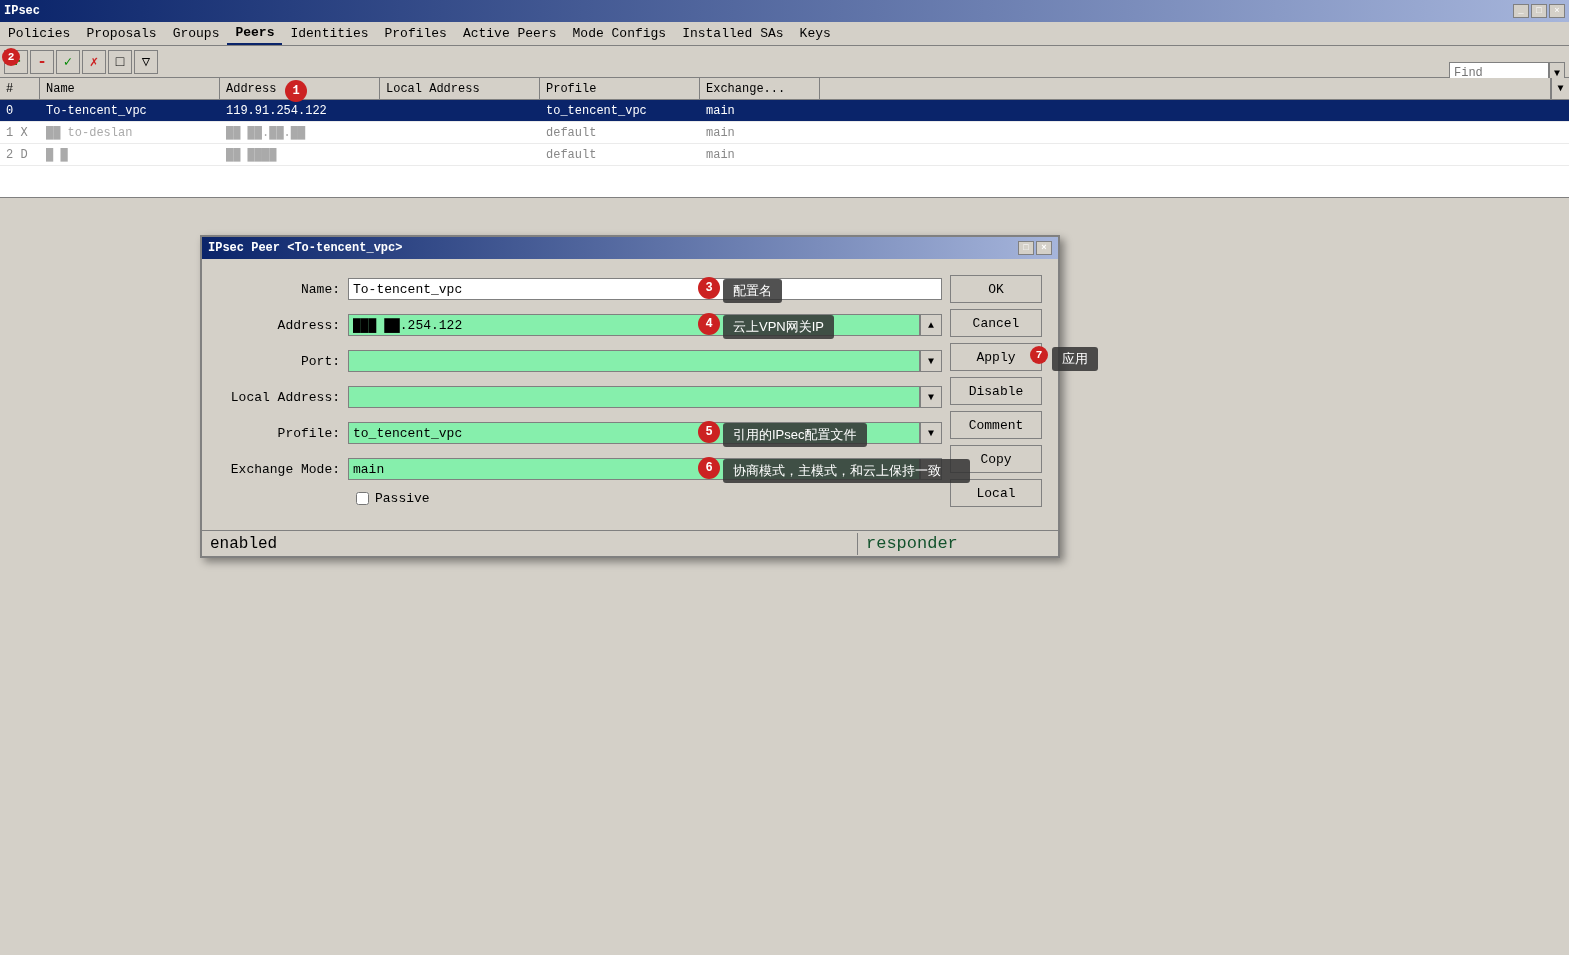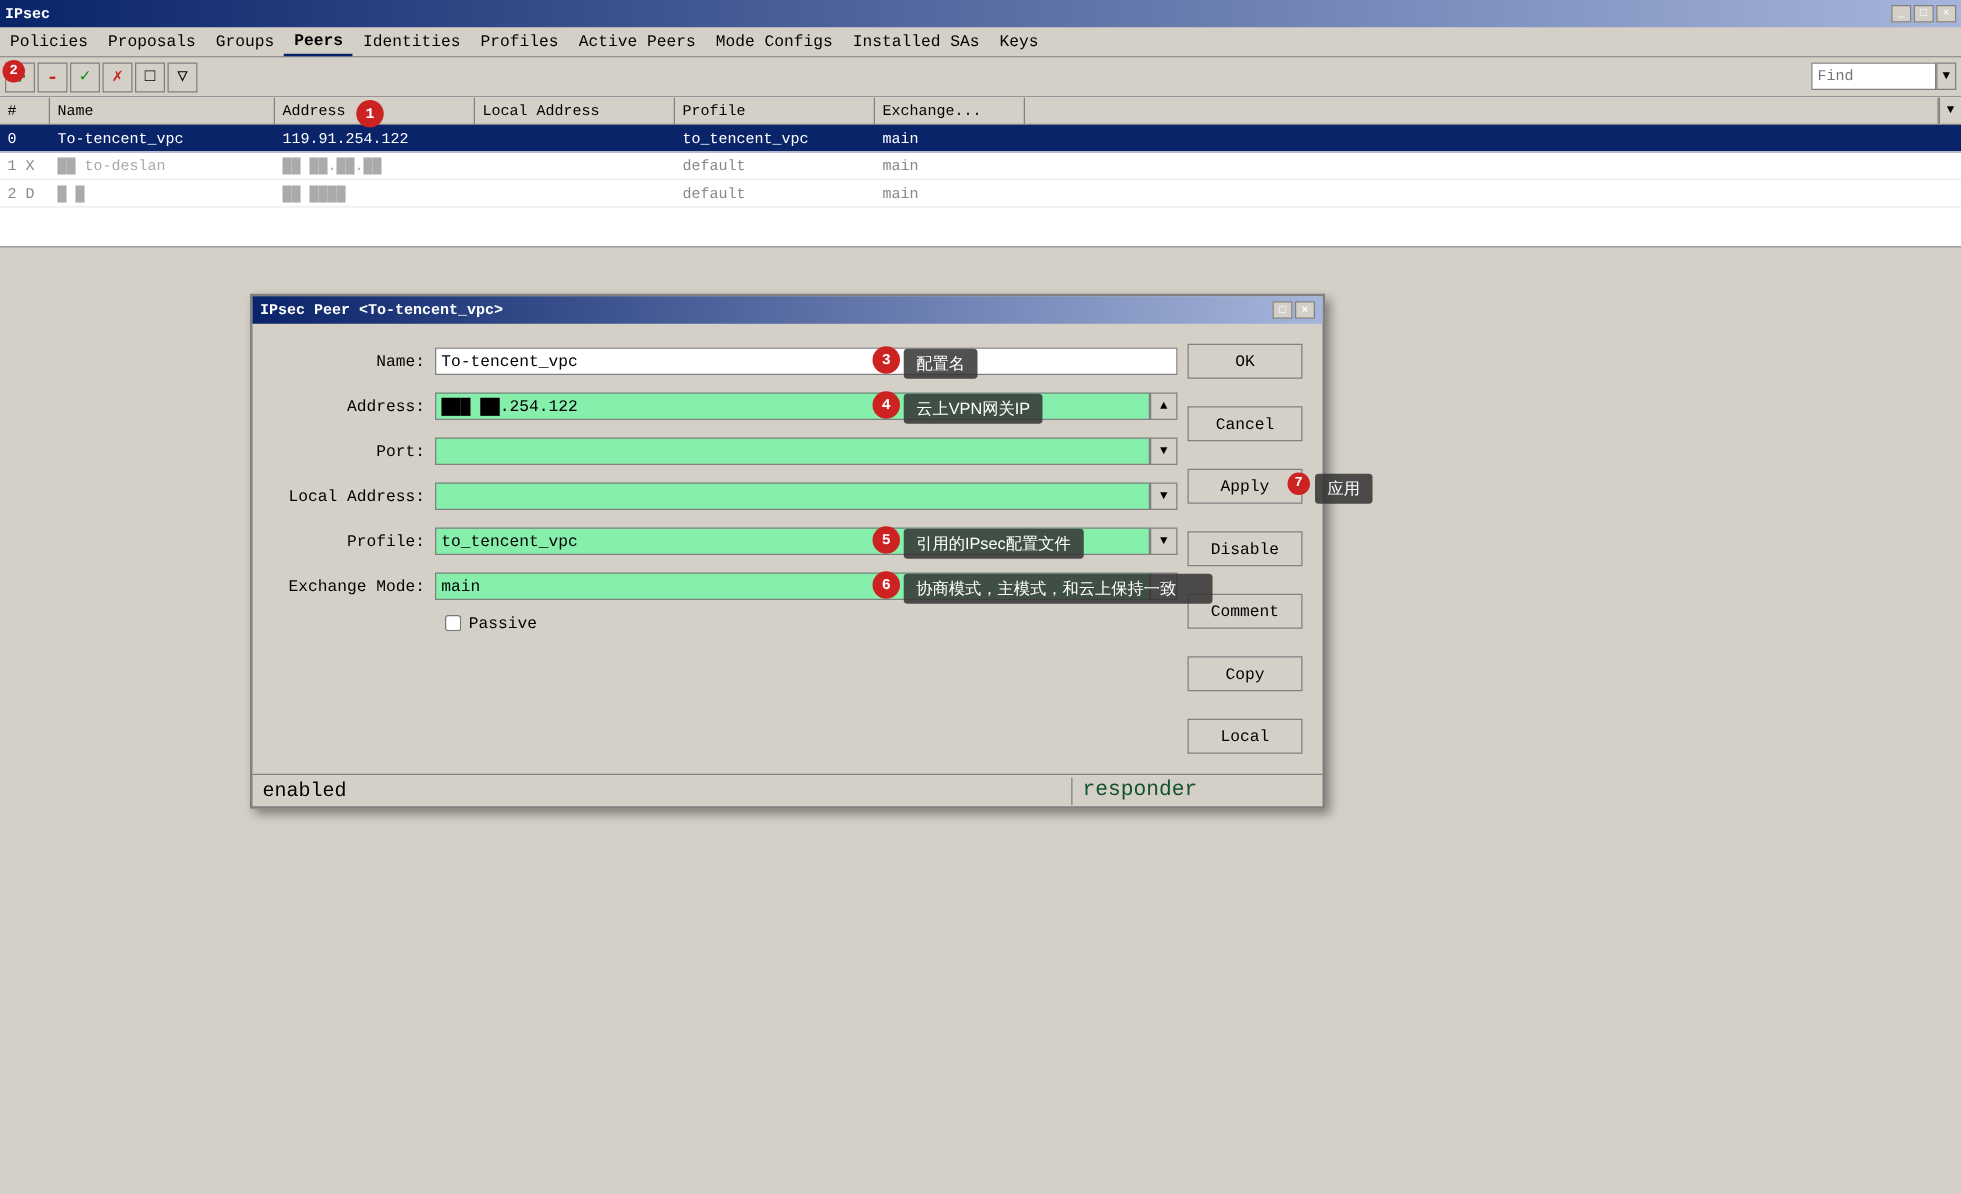--- a/index.html
+++ b/index.html
@@ -219,21 +219,21 @@
       align-items: center;
       margin-bottom: 8px;
       padding-left: 138px;
     }
     .checkbox-row input { margin-right: 6px; }
 
     
     .dialog-buttons {
       display: flex;
       flex-direction: column;
-      gap: 22px;
+      gap: 6px;
       padding: 8px 8px 8px 0;
       width: 100px;
     }
     .dlg-btn {
       width: 92px;
       height: 28px;
       background: #d4d0c8;
       border: 1px solid #808080;
       font-family: 'Courier New', monospace;
       font-size: 13px;
@@ -335,21 +335,21 @@
   <div class="toolbar" style="position:relative;">
     <div class="toolbar-btn" style="color:#0a8a0a; font-weight:bold; font-size:16px;">+</div>
     <div class="toolbar-btn" style="color:#cc2222; font-weight:bold; font-size:16px;">-</div>
     <div class="toolbar-btn" style="color:#0a8a0a; font-size:14px;">✓</div>
     <div class="toolbar-btn" style="color:#cc2222; font-size:14px;">✗</div>
     <div class="toolbar-btn">□</div>
     <div class="toolbar-btn">▽</div>
 
     <div class="badge" style="left:2px; top:2px; width:18px; height:18px; font-size:11px;">2</div>
 
-    <div style="position:absolute; right:4px; top:4px; display:flex; align-items:flex-start;">
+    <div style="position:absolute; right:4px; top:16px; display:flex; align-items:flex-start;">
       <input class="find-input" style="width: 100px; height: 22px; border: 1px solid rgb(128, 128, 128); font-size: 12px; padding: 2px 4px; font-family: &quot;Courier New&quot;, monospace;" placeholder="Find">
       <div style="width:16px; height:22px; border:1px solid #808080; background:#d4d0c8; display:flex; align-items:center; justify-content:center; font-size:10px;">▼</div>
     </div>
   </div>
 
   <div class="table-area" style="position:relative;">
 
     <div class="badge" style="left:285px; top:2px;">1</div>
 
     <div class="table-header">

